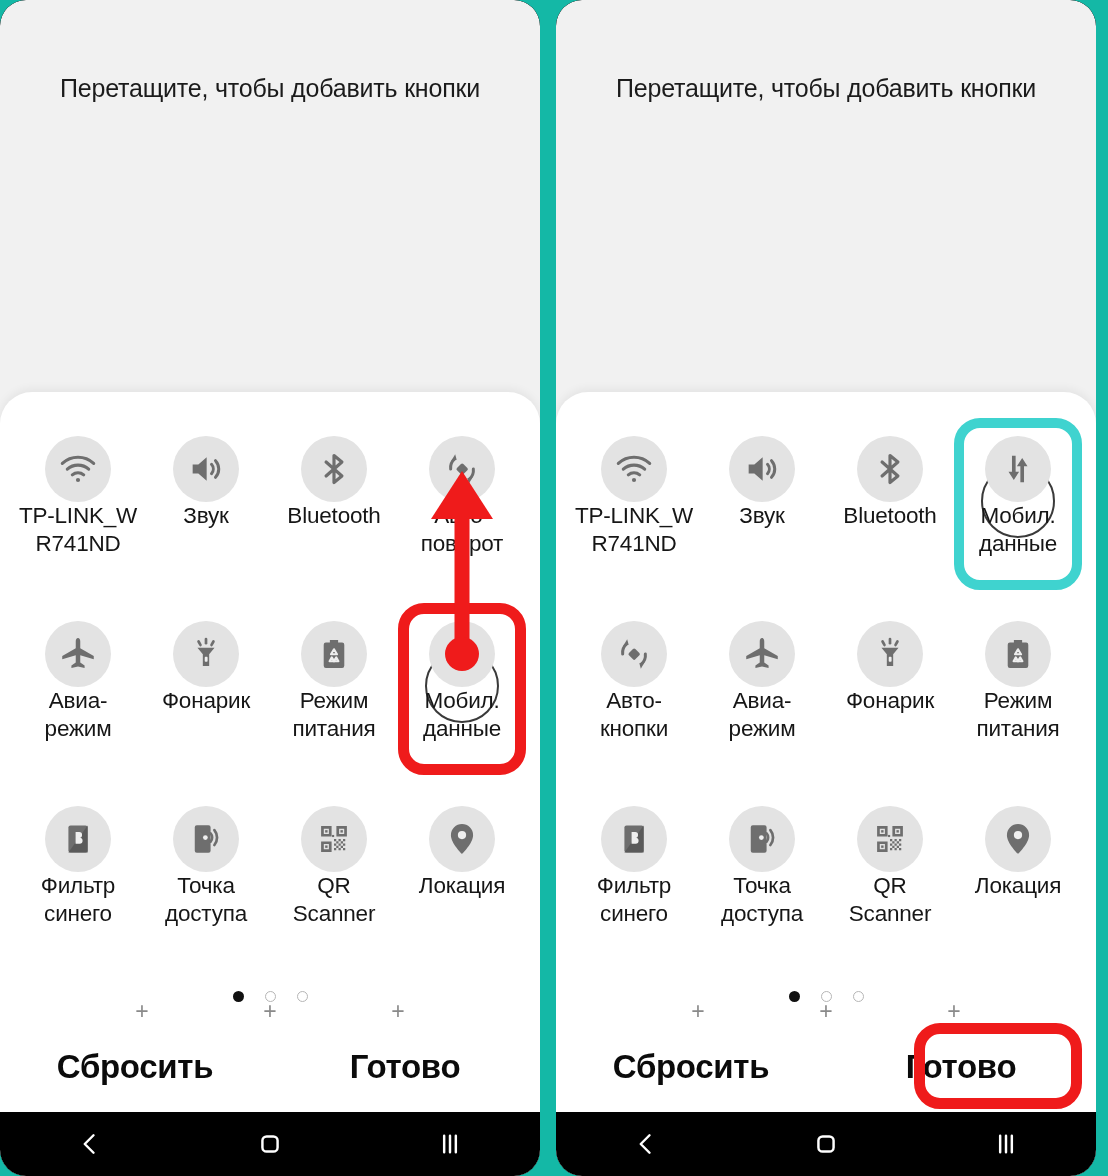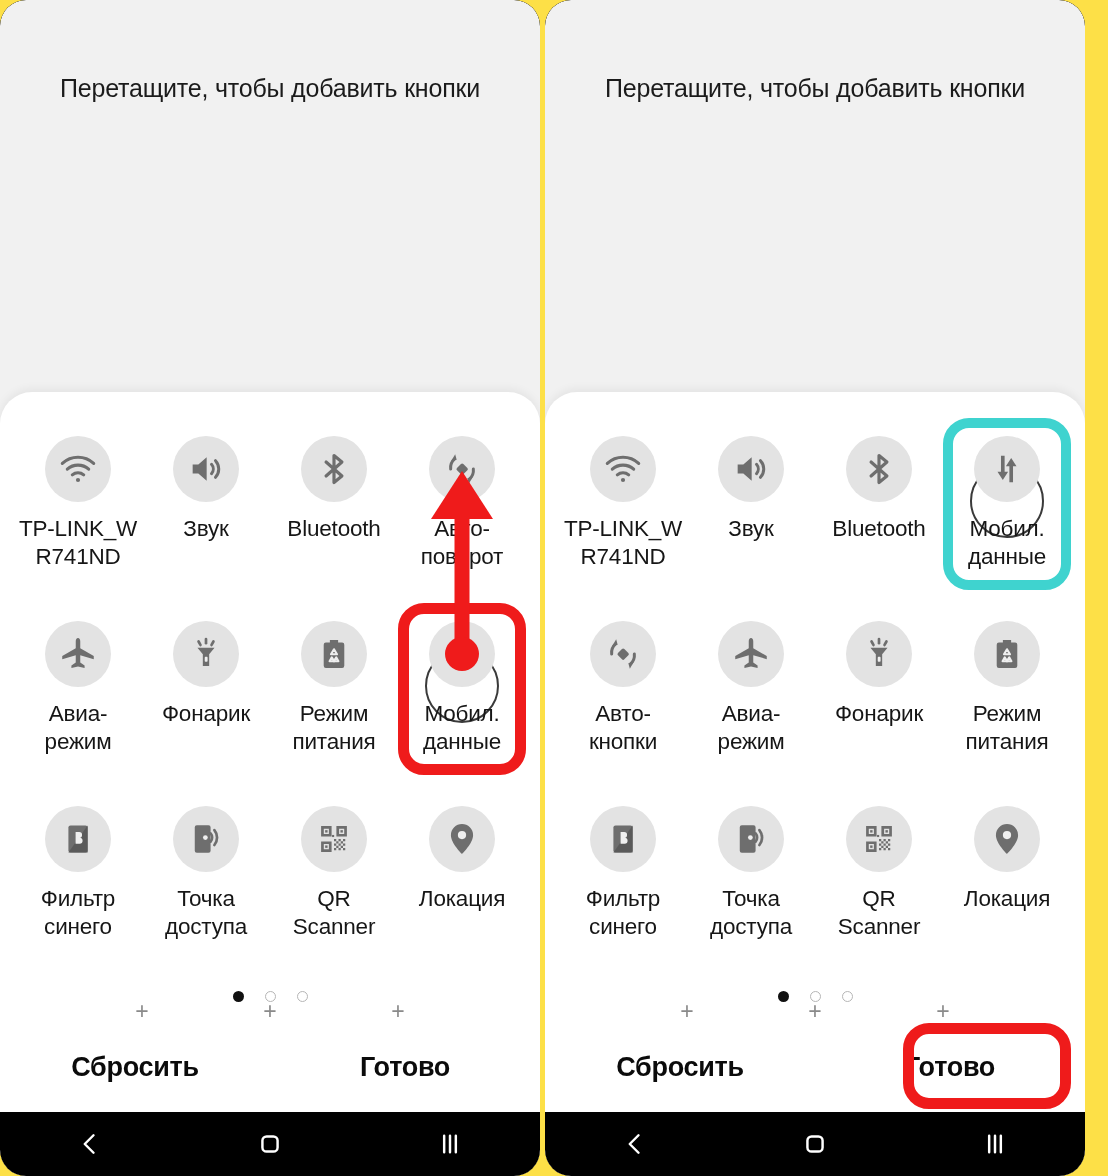--- a/index.html
+++ b/index.html
@@ -6,22 +6,22 @@
   html, body {
     width: 1108px; height: 1176px;
     background: #ffffff;
     font-family: "Liberation Sans", sans-serif;
     overflow: hidden;
   }
   .stage {
     position: relative;
     width: 1108px; height: 1176px;
     display: flex;
-    gap: 5px;
-    background: #fde047;
+    gap: 16px;
+    background: #14b8a6;
     align-items: center;
   }
 
   
   .phone {
     position: relative;
     width: 540px; height: 1176px;
     background: #000;
     border-radius: 26px;
     overflow: hidden;
@@ -78,21 +78,20 @@
     border-radius: 50%;
     background: #e3e3e3;
     display: flex;
     align-items: center;
     justify-content: center;
     position: relative;
     z-index: 1;
   }
   .tile .bubble svg { display: block; }
   .tile .label {
-    margin-top: 13px;
     font-size: 22.5px;
     line-height: 28px;
     color: #161616;
     text-align: center;
     white-space: pre-line;
     letter-spacing: -0.2px;
     position: relative;
     z-index: 2;
   }
 
@@ -137,21 +136,21 @@
     left: 0; right: 0;
     top: 1022px;
     height: 90px;
     background: #ffffff;
     display: flex;
     align-items: center;
   }
   .footer .fbtn {
     flex: 1;
     text-align: center;
-    font-size: 27px;
+    font-size: 33px;
     font-weight: bold;
     color: #0b0b0b;
     letter-spacing: -0.3px;
   }
 
   
   .navbar {
     position: absolute;
     left: 0; right: 0; bottom: 0;
     height: 64px;

